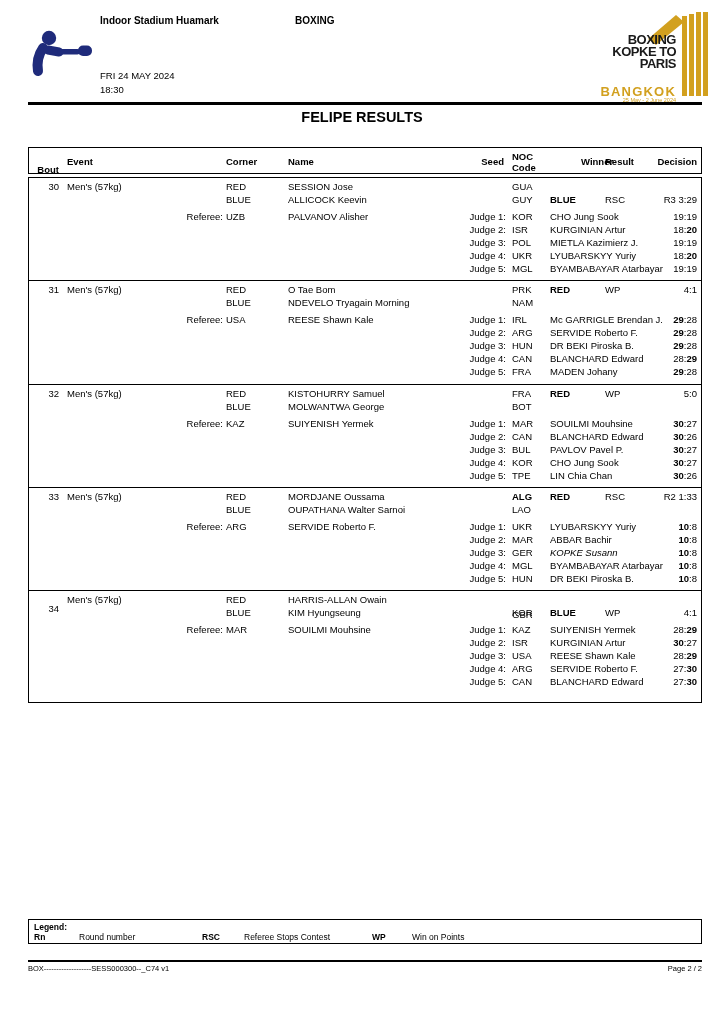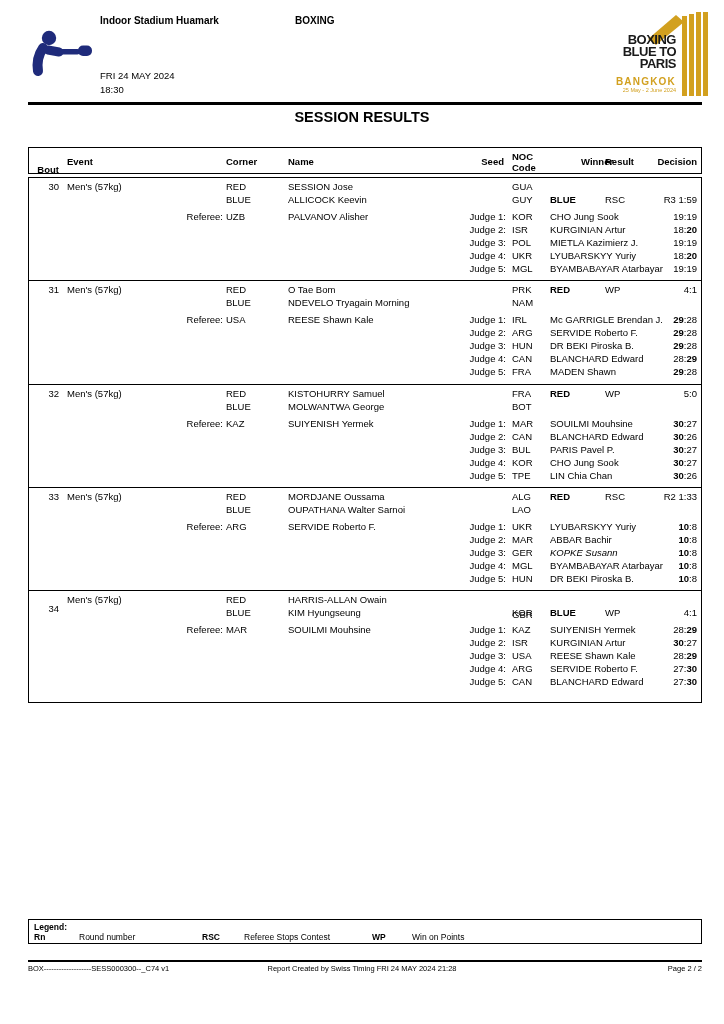--- a/index.html
+++ b/index.html
@@ -11,21 +11,21 @@
   .hdr{font-weight:700;}
   
   .venue{left:100px;top:15px;font-size:10px;font-weight:700;}
   .sport{left:295px;top:15px;font-size:10px;font-weight:700;}
   .sdate{left:100px;top:70px;font-size:9.5px;}
   .stime{left:100px;top:84px;font-size:9.5px;}
   .picto{position:absolute;left:15px;top:28px;}
   .logo{position:absolute;left:608px;top:10px;width:102px;height:92px;}
   .logo-text{position:absolute;right:34px;top:24px;text-align:right;}
   .logo-line{font-size:13px;font-weight:800;line-height:12px;letter-spacing:-0.5px;color:#1a1a1a;}
-  .logo-city{font-size:10px;font-weight:800;letter-spacing:1.2px;line-height:10px;margin-top:7px;}
+  .logo-city{font-size:13px;font-weight:800;letter-spacing:1.2px;line-height:10px;margin-top:17px;}
   .logo-dates{font-size:5.5px;line-height:7px;}
   .rule{position:absolute;left:28px;top:102px;width:674px;height:3px;background:#000;}
   .title{position:absolute;left:0;right:0;top:109px;text-align:center;font-size:14.5px;font-weight:700;}
   .subtitle{position:absolute;left:0;right:0;top:130px;text-align:center;font-size:11px;font-weight:700;}
   
   .hbox{position:absolute;left:28px;top:147px;width:674px;height:27px;border:1.5px solid #000;box-sizing:border-box;}
   .bout-box{position:absolute;left:28px;width:674px;height:113px;border:1.4px solid #000;box-sizing:border-box;background:#fff;}
   
   .col-boutno{left:8px;width:22px;text-align:right;}
   .col-event{left:38px;}
@@ -67,30 +67,30 @@
   <div class="logo">
     <svg style="position:absolute;right:0;top:2px;color:#d2a01f" width="62" height="88" viewBox="0 0 62 88">
       <polygon points="0,27 28,3 36,10 8,33" fill="currentColor"></polygon>
       <rect x="34" y="4" width="5" height="80" fill="currentColor"></rect>
       <rect x="41" y="2" width="5" height="82" fill="currentColor"></rect>
       <rect x="48" y="0" width="5" height="84" fill="currentColor"></rect>
       <rect x="55" y="0" width="5" height="84" fill="currentColor"></rect>
     </svg>
     <div class="logo-text">
       <div class="logo-line">BOXING</div>
-      <div class="logo-line">BLUE TO</div>
+      <div class="logo-line">KOPKE TO</div>
       <div class="logo-line">PARIS</div>
       <div class="logo-city" style="color:#d2a01f">BANGKOK</div>
       <div class="logo-dates" style="color:#d2a01f">25 May - 2 June 2024</div>
     </div>
   </div>
 
   <div class="rule"></div>
 
-  <div class="title">SESSION RESULTS</div>
+  <div class="title">FELIPE RESULTS</div>
 
   <div class="hbox">
     <div class="c hdr col-boutno" style="top:16px;left:6px;width:24px">Bout</div>
     <div class="c hdr col-event" style="top:8px">Event</div>
     <div class="c hdr col-corner" style="top:8px">Corner</div>
     <div class="c hdr col-name" style="top:8px">Name</div>
     <div class="c hdr col-seed" style="top:8px">Seed</div>
     <div class="c hdr" style="left:483px;top:3px">
       <div>NOC</div>
       <div>Code</div>
@@ -107,21 +107,21 @@
         <div class="c col-corner" style="top: 3px;">RED</div>
         <div class="c col-name" style="top: 3px;">SESSION Jose</div>
         <div class="c col-seed" style="top: 3px;"></div>
         <div class="c col-noc" style="top: 3px;">GUA</div>
         <div class="c col-corner" style="top: 16px;">BLUE</div>
         <div class="c col-name" style="top: 16px;">ALLICOCK Keevin</div>
         <div class="c col-seed" style="top: 16px;"></div>
         <div class="c col-noc" style="top: 16px;">GUY</div>
         <div class="c col-winner" style="top: 16px;">BLUE</div>
         <div class="c col-result" style="top: 16px;">RSC</div>
-        <div class="c col-decision" style="top: 16px;">R3 1:59</div>
+        <div class="c col-decision" style="top: 16px;">R3 3:29</div>
         <div class="c col-reflabel" style="top: 33px;">Referee:</div>
         <div class="c col-corner" style="top: 33px;">UZB</div>
         <div class="c col-name" style="top: 33px;">PALVANOV Alisher</div>
         <div class="c col-jlabel" style="top: 33px;">Judge 1:</div>
         <div class="c col-noc" style="top: 33px;">KOR</div>
         <div class="c col-jname" style="top: 33px;">CHO Jung Sook</div>
         <div class="c col-jscore" style="top: 33px;"><span>19</span>:<span>19</span></div>
         <div class="c col-jlabel" style="top: 46px;">Judge 2:</div>
         <div class="c col-noc" style="top: 46px;">ISR</div>
         <div class="c col-jname" style="top: 46px;">KURGINIAN Artur</div>
@@ -167,21 +167,21 @@
         <div class="c col-jlabel" style="top: 59px;">Judge 3:</div>
         <div class="c col-noc" style="top: 59px;">HUN</div>
         <div class="c col-jname" style="top: 59px;">DR BEKI Piroska B.</div>
         <div class="c col-jscore" style="top: 59px;"><span class="bold">29</span>:<span>28</span></div>
         <div class="c col-jlabel" style="top: 72px;">Judge 4:</div>
         <div class="c col-noc" style="top: 72px;">CAN</div>
         <div class="c col-jname" style="top: 72px;">BLANCHARD Edward</div>
         <div class="c col-jscore" style="top: 72px;"><span>28</span>:<span class="bold">29</span></div>
         <div class="c col-jlabel" style="top: 85px;">Judge 5:</div>
         <div class="c col-noc" style="top: 85px;">FRA</div>
-        <div class="c col-jname" style="top: 85px;">MADEN Shawn</div>
+        <div class="c col-jname" style="top: 85px;">MADEN Johany</div>
         <div class="c col-jscore" style="top: 85px;"><span class="bold">29</span>:<span>28</span></div>
       </div>
       <div class="bout-box" style="top: 384px;">
         <div class="c col-boutno" style="top: 3px;">32</div>
         <div class="c col-event" style="top: 3px;">Men's (57kg)</div>
         <div class="c col-corner" style="top: 3px;">RED</div>
         <div class="c col-name" style="top: 3px;">KISTOHURRY Samuel</div>
         <div class="c col-seed" style="top: 3px;"></div>
         <div class="c col-noc" style="top: 3px;">FRA</div>
         <div class="c col-corner" style="top: 16px;">BLUE</div>
@@ -197,38 +197,38 @@
         <div class="c col-jlabel" style="top: 33px;">Judge 1:</div>
         <div class="c col-noc" style="top: 33px;">MAR</div>
         <div class="c col-jname" style="top: 33px;">SOUILMI Mouhsine</div>
         <div class="c col-jscore" style="top: 33px;"><span class="bold">30</span>:<span>27</span></div>
         <div class="c col-jlabel" style="top: 46px;">Judge 2:</div>
         <div class="c col-noc" style="top: 46px;">CAN</div>
         <div class="c col-jname" style="top: 46px;">BLANCHARD Edward</div>
         <div class="c col-jscore" style="top: 46px;"><span class="bold">30</span>:<span>26</span></div>
         <div class="c col-jlabel" style="top: 59px;">Judge 3:</div>
         <div class="c col-noc" style="top: 59px;">BUL</div>
-        <div class="c col-jname" style="top: 59px;">PARIS Pavel P.</div>
+        <div class="c col-jname" style="top: 59px;">PAVLOV Pavel P.</div>
         <div class="c col-jscore" style="top: 59px;"><span class="bold">30</span>:<span>27</span></div>
         <div class="c col-jlabel" style="top: 72px;">Judge 4:</div>
         <div class="c col-noc" style="top: 72px;">KOR</div>
         <div class="c col-jname" style="top: 72px;">CHO Jung Sook</div>
         <div class="c col-jscore" style="top: 72px;"><span class="bold">30</span>:<span>27</span></div>
         <div class="c col-jlabel" style="top: 85px;">Judge 5:</div>
         <div class="c col-noc" style="top: 85px;">TPE</div>
         <div class="c col-jname" style="top: 85px;">LIN Chia Chan</div>
         <div class="c col-jscore" style="top: 85px;"><span class="bold">30</span>:<span>26</span></div>
       </div>
       <div class="bout-box" style="top: 487px;">
         <div class="c col-boutno" style="top: 3px;">33</div>
         <div class="c col-event" style="top: 3px;">Men's (57kg)</div>
         <div class="c col-corner" style="top: 3px;">RED</div>
         <div class="c col-name" style="top: 3px;">MORDJANE Oussama</div>
         <div class="c col-seed" style="top: 3px;"></div>
-        <div class="c col-noc" style="top: 3px;">ALG</div>
+        <div class="c col-noc" style="top: 3px; font-weight: bold;">ALG</div>
         <div class="c col-corner" style="top: 16px;">BLUE</div>
         <div class="c col-name" style="top: 16px;">OUPATHANA Walter Sarnoi</div>
         <div class="c col-seed" style="top: 16px;"></div>
         <div class="c col-noc" style="top: 16px;">LAO</div>
         <div class="c col-winner" style="top: 3px;">RED</div>
         <div class="c col-result" style="top: 3px;">RSC</div>
         <div class="c col-decision" style="top: 3px;">R2 1:33</div>
         <div class="c col-reflabel" style="top: 33px;">Referee:</div>
         <div class="c col-corner" style="top: 33px;">ARG</div>
         <div class="c col-name" style="top: 33px;">SERVIDE Roberto F.</div>
@@ -298,16 +298,15 @@
     <div class="lg bold" style="left:5px;top:12px">Rn</div>
     <div class="lg" style="left:50px;top:12px">Round number</div>
     <div class="lg bold" style="left:173px;top:12px">RSC</div>
     <div class="lg" style="left:215px;top:12px">Referee Stops Contest</div>
     <div class="lg bold" style="left:343px;top:12px">WP</div>
     <div class="lg" style="left:383px;top:12px">Win on Points</div>
   </div>
 
   <div class="footer-rule"></div>
   <div class="ft" style="left:28px">BOX-------------------SESS000300--_C74 v1</div>
-  <div class="ft" style="left:0;right:0;text-align:center">Report Created by Swiss Timing  FRI 24 MAY 2024 21:28</div>
   <div class="ft" style="right:22px">Page 2 / 2</div>
 
 </div>
 
 </body></html>

